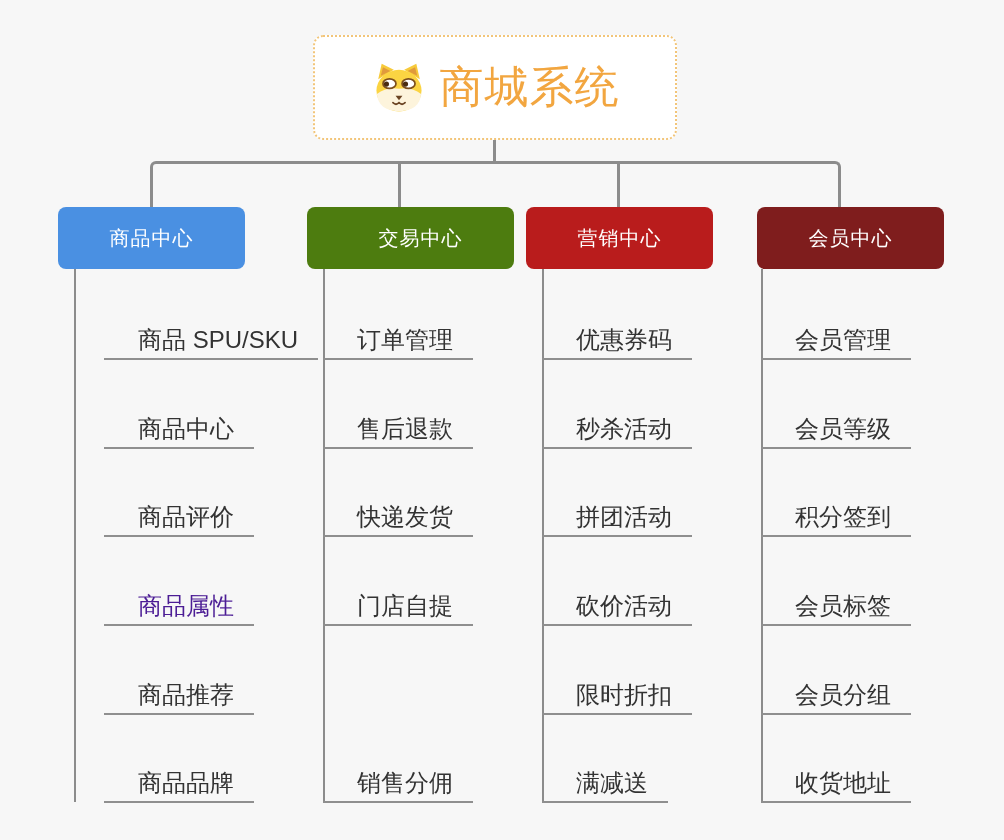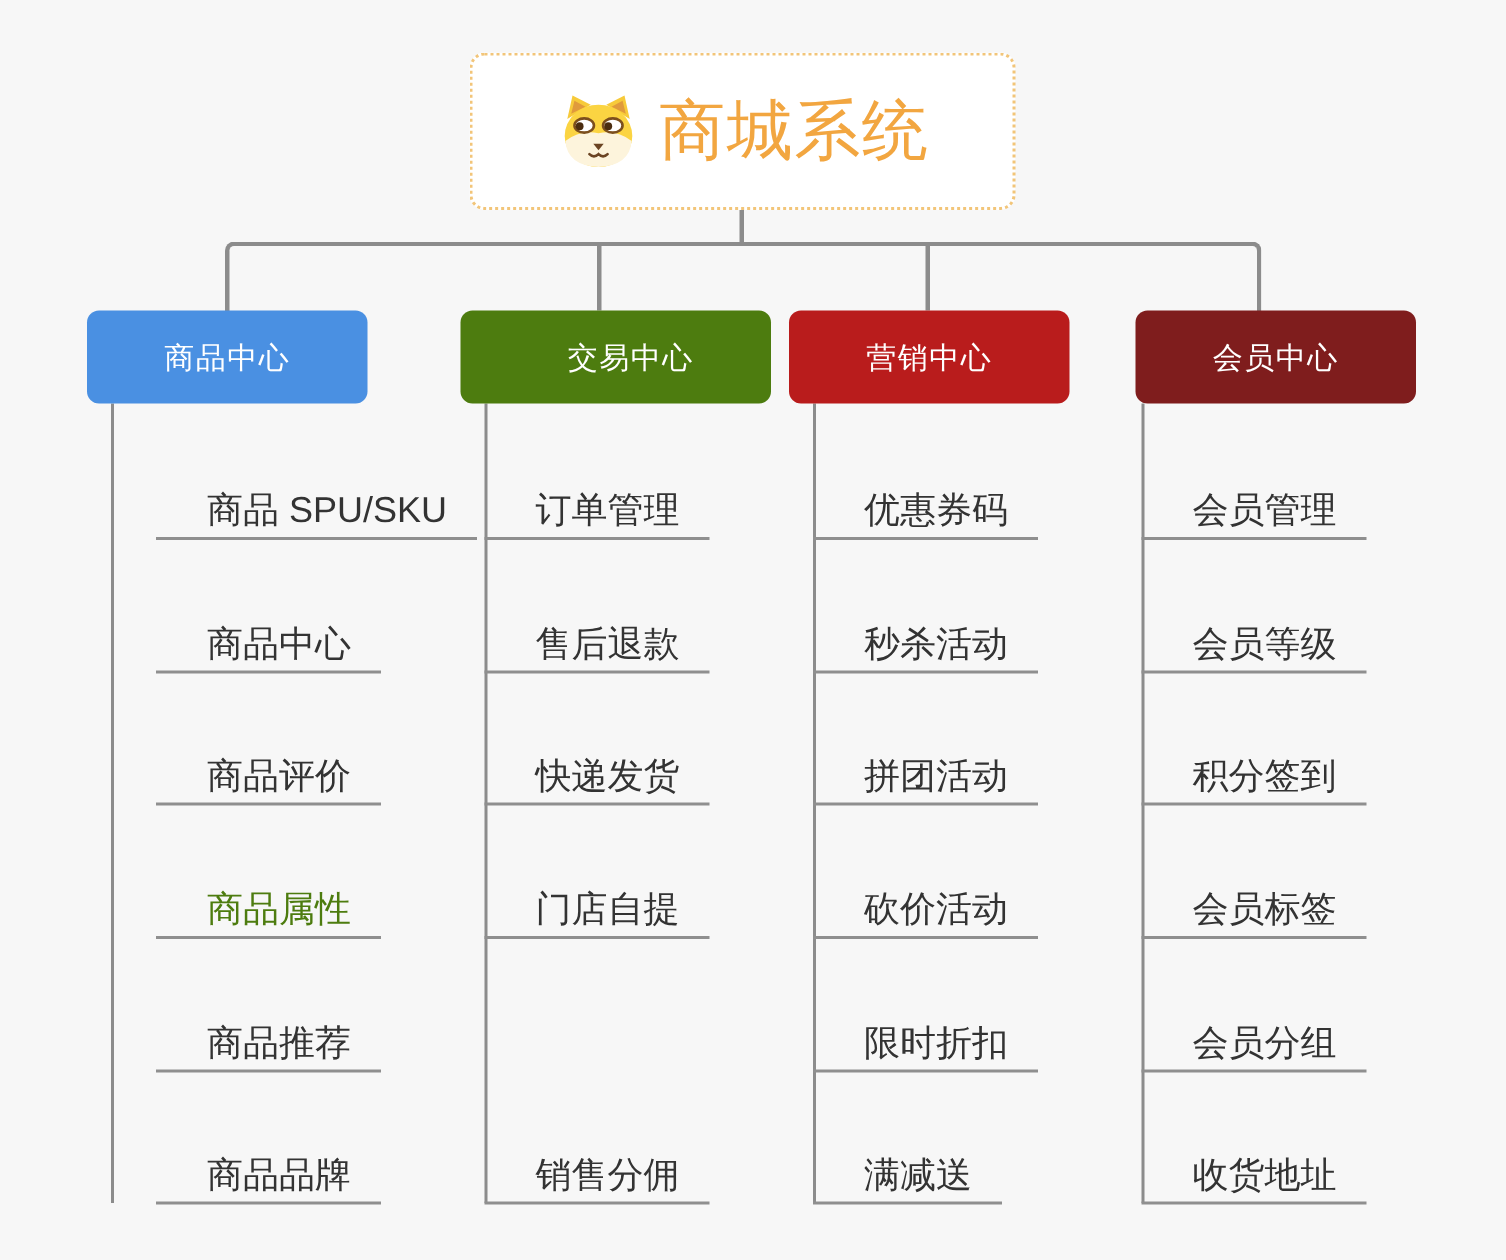--- a/index.html
+++ b/index.html
@@ -79,21 +79,21 @@
   </div>
 
   <div class="branch b0" style="background: rgb(74, 144, 226);">商品中心</div>
   <div class="branch b1" style="background: #4d7c0f; padding-left: 20px;">交易中心</div>
   <div class="branch b2" style="background: #b91c1c;">营销中心</div>
   <div class="branch b3" style="background: #7f1d1d; margin-left: 12px;">会员中心</div>
 
   <div class="leaf c0 r0" style="color: rgb(51, 51, 51); border-bottom: 2px solid rgb(143, 143, 143); border-top-color: rgb(143, 143, 143); border-right-color: rgb(143, 143, 143); border-left-color: rgb(143, 143, 143);">商品 SPU/SKU</div>
   <div class="leaf c0 r1" style="color: rgb(51, 51, 51); border-bottom: 2px solid rgb(143, 143, 143); border-top-color: rgb(143, 143, 143); border-right-color: rgb(143, 143, 143); border-left-color: rgb(143, 143, 143);">商品中心</div>
   <div class="leaf c0 r2" style="color: rgb(51, 51, 51); border-bottom: 2px solid rgb(143, 143, 143); border-top-color: rgb(143, 143, 143); border-right-color: rgb(143, 143, 143); border-left-color: rgb(143, 143, 143);">商品评价</div>
-  <div class="leaf c0 r3" style="color: #4d7c0f; border-bottom: 2px solid rgb(143, 143, 143); border-top-color: rgb(143, 143, 143); border-right-color: rgb(143, 143, 143); border-left-color: rgb(143, 143, 143);">商品属性</div>
+  <div class="leaf c0 r3" style="color: #4c1d95; border-bottom: 2px solid rgb(143, 143, 143); border-top-color: rgb(143, 143, 143); border-right-color: rgb(143, 143, 143); border-left-color: rgb(143, 143, 143);">商品属性</div>
   <div class="leaf c0 r4" style="color: rgb(51, 51, 51); border-bottom: 2px solid rgb(143, 143, 143); border-top-color: rgb(143, 143, 143); border-right-color: rgb(143, 143, 143); border-left-color: rgb(143, 143, 143);">商品推荐</div>
   <div class="leaf c0 r5" style="color: rgb(51, 51, 51); border-bottom: 2px solid rgb(143, 143, 143); border-top-color: rgb(143, 143, 143); border-right-color: rgb(143, 143, 143); border-left-color: rgb(143, 143, 143);">商品品牌</div>
 
   <div class="leaf c1 r0" style="color: rgb(51, 51, 51); border-bottom: 2px solid rgb(143, 143, 143); border-top-color: rgb(143, 143, 143); border-right-color: rgb(143, 143, 143); border-left-color: rgb(143, 143, 143);">订单管理</div>
   <div class="leaf c1 r1" style="color: rgb(51, 51, 51); border-bottom: 2px solid rgb(143, 143, 143); border-top-color: rgb(143, 143, 143); border-right-color: rgb(143, 143, 143); border-left-color: rgb(143, 143, 143);">售后退款</div>
   <div class="leaf c1 r2" style="color: rgb(51, 51, 51); border-bottom: 2px solid rgb(143, 143, 143); border-top-color: rgb(143, 143, 143); border-right-color: rgb(143, 143, 143); border-left-color: rgb(143, 143, 143);">快递发货</div>
   <div class="leaf c1 r3" style="color: rgb(51, 51, 51); border-bottom: 2px solid rgb(143, 143, 143); border-top-color: rgb(143, 143, 143); border-right-color: rgb(143, 143, 143); border-left-color: rgb(143, 143, 143);">门店自提</div>
   <div class="leaf c1 r5" style="color: rgb(51, 51, 51); border-bottom: 2px solid rgb(143, 143, 143); border-top-color: rgb(143, 143, 143); border-right-color: rgb(143, 143, 143); border-left-color: rgb(143, 143, 143);">销售分佣</div>
 
   <div class="leaf c2 r0" style="color: rgb(51, 51, 51); border-bottom: 2px solid rgb(143, 143, 143); border-top-color: rgb(143, 143, 143); border-right-color: rgb(143, 143, 143); border-left-color: rgb(143, 143, 143);">优惠券码</div>

